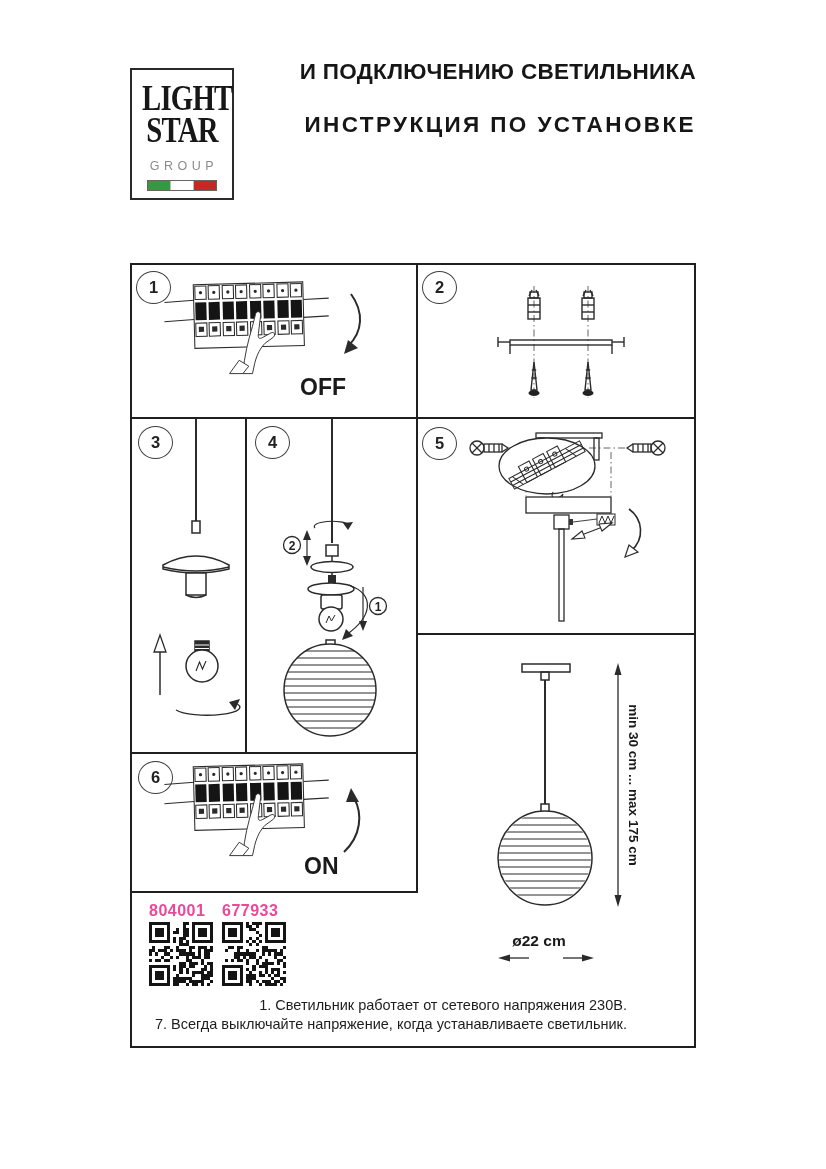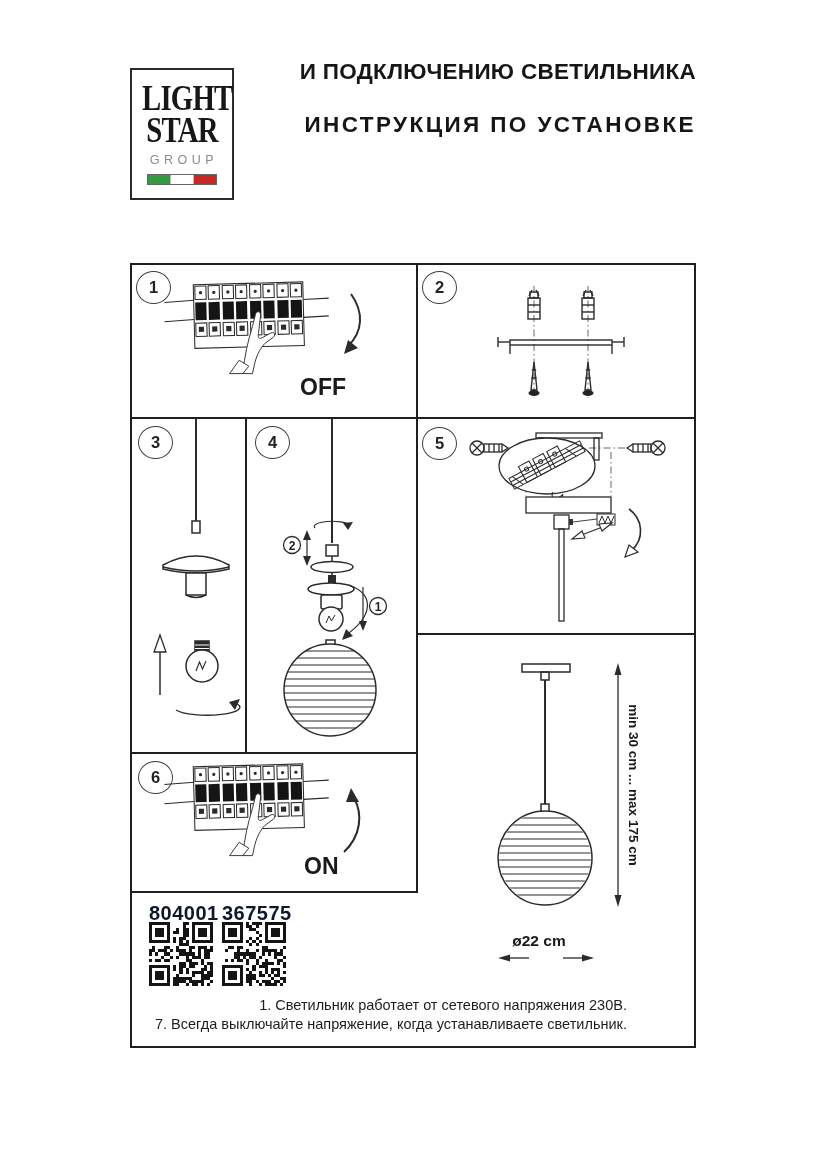--- a/index.html
+++ b/index.html
@@ -3,37 +3,37 @@
 <meta charset="utf-8">
 <style>
   html,body{margin:0;padding:0;background:#fff;}
   #page{position:relative;width:826px;height:1169px;background:#ffffff;overflow:hidden;
         font-family:"Liberation Sans",sans-serif;color:#1c1c1c;}
   .abs{position:absolute;}
   
   #logo-box{left:130px;top:68px;width:100px;height:128px;border:2px solid #2a2a2a;text-align:center;background:#fff;}
   .logo-word{font-family:"Liberation Serif",serif;font-weight:bold;font-size:36px;line-height:32px;color:#171717;
              transform:scaleX(0.8);transform-origin:center;letter-spacing:-1px;}
-  #logo-group{font-size:12.5px;letter-spacing:4.5px;color:#8b8b8b;margin-top:7px;text-indent:4px;}
+  #logo-group{font-size:12.5px;letter-spacing:4.5px;color:#8b8b8b;margin-top:13px;text-indent:4px;}
   #logo-flag{width:70px;height:11px;margin:7px auto 0;display:flex;border:1px solid #666;box-sizing:border-box;}
   #logo-flag .seg{flex:1;}
   .fg{background:#339a43;} .fw{background:#ffffff;border-left:1px solid #bbb;border-right:1px solid #bbb;} .fr{background:#c62828;}
   #head-right{right:130px;top:58px;text-align:right;}
   .hline{font-weight:bold;font-size:21px;line-height:24px;letter-spacing:.4px;color:#161616;margin-bottom:9px;}
   .tline{font-weight:bold;font-size:22.5px;line-height:28px;color:#161616;}
   #title1{margin-top:25px;letter-spacing:2.4px;}
   #title2{letter-spacing:.3px;}
   
   .ink{background:#1f1f1f;}
   #outer-box{left:130px;top:263px;width:562px;height:781px;border:2px solid #1f1f1f;}
   .badge{width:33px;height:31px;border:1.7px solid #3d3d3d;border-radius:50%;background:#fff;
          display:flex;align-items:center;justify-content:center;font-weight:bold;font-size:16.5px;color:#222;}
   svg text{font-family:"Liberation Sans",sans-serif;}
   
-  .qr-label{font-weight:bold;font-size:20px;color:#0f172a;letter-spacing:.5px;}
+  .qr-label{font-weight:bold;font-size:16px;color:#ec4899;letter-spacing:.5px;}
   .note-line{font-size:14.5px;line-height:19px;color:#1d1d1d;text-align:right;}
 </style>
 </head>
 <body>
 
 <div id="page">
 
   <svg width="0" height="0" style="position:absolute" aria-hidden="true">
     <defs>
       <g id="g-breaker" stroke="#2b2b2b" fill="none" stroke-width="1.4">
@@ -406,21 +406,21 @@
           <line x1="146" y1="324" x2="172" y2="324"></line>
         <path d="M81,324 L93,320.5 L93,327.5 Z" fill="#2b2b2b" stroke="none"></path>
         <path d="M177,324 L165,320.5 L165,327.5 Z" fill="#2b2b2b" stroke="none"></path>
       </g>
     </g>
     <text transform="translate(212,151) rotate(90)" text-anchor="middle" font-size="13.5" font-weight="bold" fill="#1a1a1a">min 30 cm ... max 175 cm</text>
     <text x="122" y="312" text-anchor="middle" font-size="15.5" font-weight="bold" fill="#1a1a1a">ø22 cm</text>
   </svg>
 
   <div class="abs qr-label" style="left:149px;top:902px;width:66px">804001</div>
-  <div class="abs qr-label" style="left:222px;top:902px;width:66px">367575</div>
+  <div class="abs qr-label" style="left:222px;top:902px;width:66px">677933</div>
   <div class="abs qr" id="qr1" style="left:149px;top:922px;width:64px;height:64px"><svg width="64" height="64" viewBox="0 0 21 21" shape-rendering="crispEdges">
         <rect x="0" y="0" width="1" height="1" fill="#141414"></rect>
         <rect x="1" y="0" width="1" height="1" fill="#141414"></rect>
         <rect x="2" y="0" width="1" height="1" fill="#141414"></rect>
         <rect x="3" y="0" width="1" height="1" fill="#141414"></rect>
         <rect x="4" y="0" width="1" height="1" fill="#141414"></rect>
         <rect x="5" y="0" width="1" height="1" fill="#141414"></rect>
         <rect x="6" y="0" width="1" height="1" fill="#141414"></rect>
         <rect x="11" y="0" width="1" height="1" fill="#141414"></rect>
         <rect x="12" y="0" width="1" height="1" fill="#141414"></rect>

